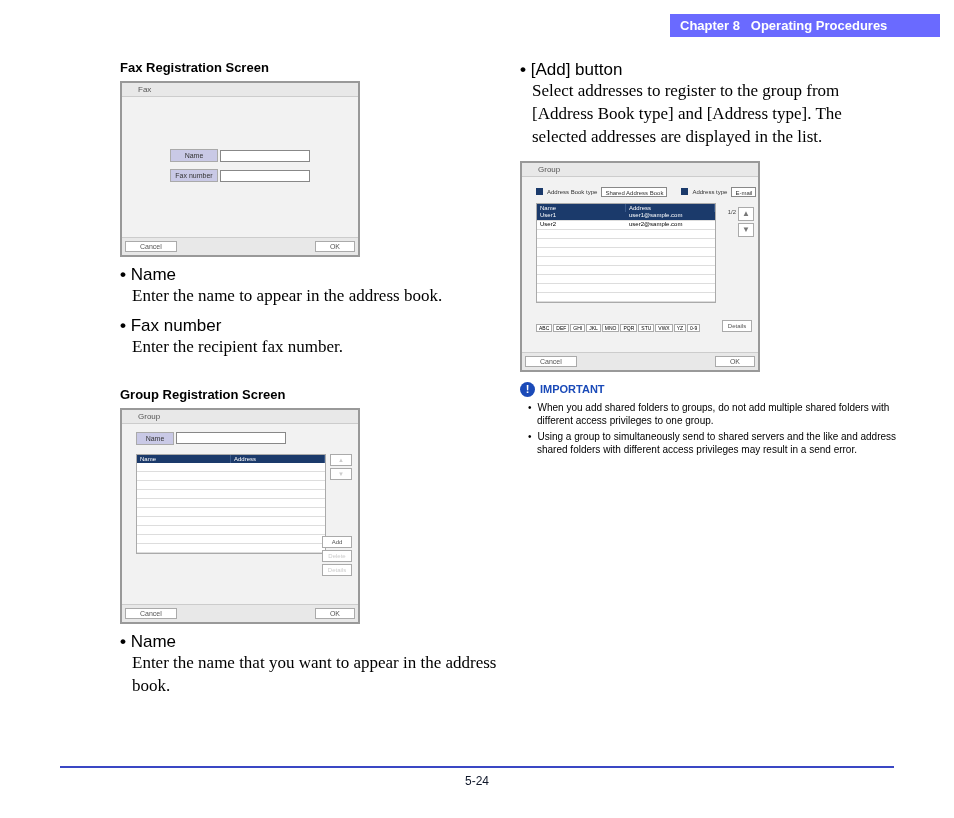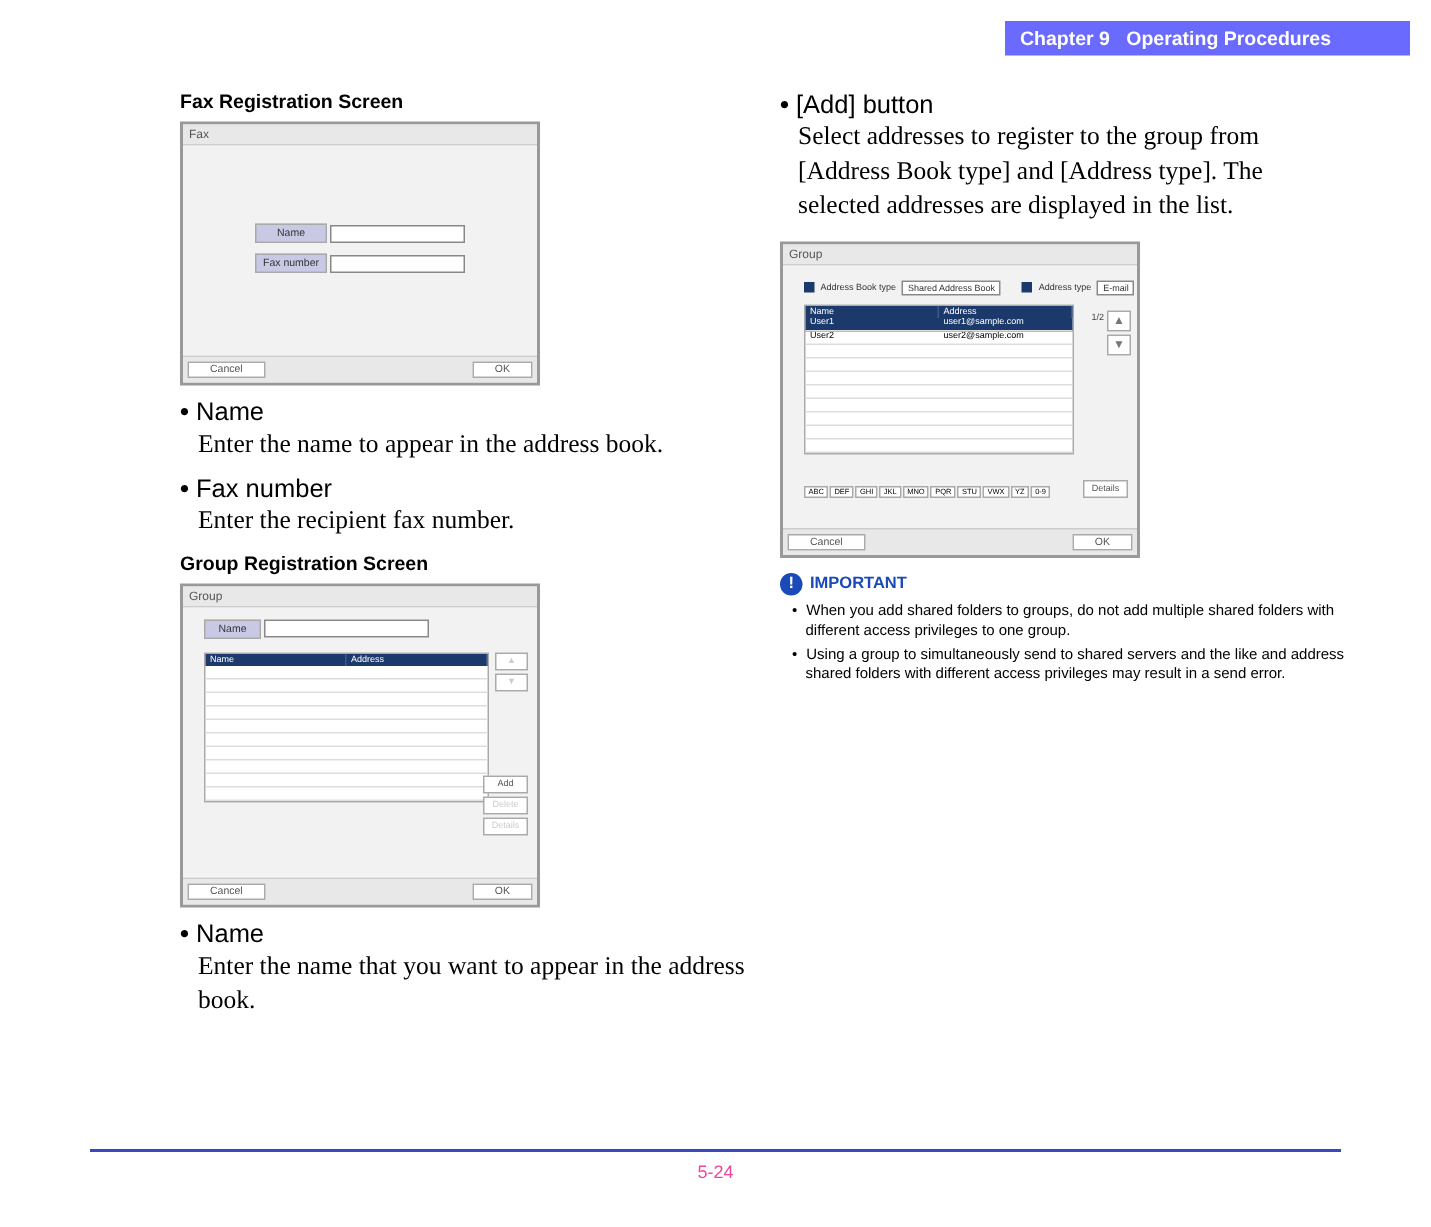--- a/index.html
+++ b/index.html
@@ -38,21 +38,21 @@
   .bullet-line .dot { font-weight: bold; }
   .desc { font-size: 17px; font-family: "Times New Roman", serif; margin-left: 12px; line-height: 1.35; }
 
   
   .dialog {
     border: 2px solid #999;
     background: linear-gradient(#f7f7f7,#eee);
     width: 240px;
     margin: 4px 0 8px 0;
   }
-  .dlg-title { font-size: 8px; padding: 2px 4px; background:#e8e8e8; border-bottom:1px solid #ccc; color:#555;}
+  .dlg-title { font-size: 8px; padding: 2px 16px; background:#e8e8e8; border-bottom:1px solid #ccc; color:#555;}
   .dlg-body { height: 140px; position: relative; background:#f2f2f2; }
   .dlg-row { position:absolute; display:flex; align-items:center; }
   .dlg-label { background:#c9c9e6; color:#333; font-size:7px; padding:2px 4px; width:48px; border:1px solid #aaa; text-align:center;}
   .dlg-input { background:#fff; border:1px solid #888; width:90px; height:12px; margin-left:2px;}
   .dlg-foot { display:flex; justify-content:space-between; padding:3px; border-top:1px solid #ccc; background:#e8e8e8;}
   .dlg-btn { font-size:7px; background:#fff; border:1px solid #aaa; padding:1px 14px; color:#555;}
 
   .group-body { height: 180px; background:#f2f2f2; position:relative; }
   .tbl { position:absolute; left:14px; top:30px; width:190px; border:1px solid #aaa; background:#fff;}
   .tbl-head { background:#1b3a6b; color:#fff; font-size:6px; display:flex;}
@@ -71,31 +71,31 @@
   .alpha-row span { font-size:5px; background:#fff; border:1px solid #aaa; padding:0 2px;}
 
   .important-head { display:flex; align-items:center; gap:5px; margin-top:10px; }
   .imp-icon { width:15px; height:15px; border-radius:50%; background:#1a4ab8; color:#fff; font-weight:bold; font-size:11px; text-align:center; line-height:15px;}
   .imp-label { color:#1a4ab8; font-weight:bold; font-size:11px;}
   .imp-bullets { font-size:10px; margin-top:4px; line-height:1.35;}
   .imp-bullets li { list-style:none; text-indent:-9px; padding-left:17px; margin-bottom:2px;}
   .imp-bullets li::before { content:"•"; padding-right:6px;}
 
   .footer-line { position:absolute; bottom:50px; left:60px; right:60px; border-top:2px solid #3a47c4;}
-  .page-num { position:absolute; bottom:30px; width:100%; text-align:center; font-size:12px; color:#ec4899;}
+  .page-num { position:absolute; bottom:30px; width:100%; text-align:center; font-size:12px; color:#0f172a;}
 
   .pager-arrows { position:absolute; right:4px; top:30px; display:flex; flex-direction:column; gap:2px;}
   .pager-arrows div { width:16px; height:14px; background:#fff; border:1px solid #aaa; font-size:8px; text-align:center; line-height:12px; color:#777;}
   .pg-ind { position:absolute; right:22px; top:32px; font-size:6px; color:#444;}
 </style>
 </head>
 <body>
 
 <div class="header-bar">
-  <span>Chapter 9</span>&nbsp;&nbsp;
+  <span>Chapter 8</span>&nbsp;&nbsp;
   <span>Operating Procedures</span>
 </div>
 
 <div class="page">
 
   <div class="col">
 
     <h3 class="section">Fax Registration Screen</h3>
     <div class="dialog">
       <div class="dlg-title">Fax</div>
@@ -113,21 +113,21 @@
         <div class="dlg-btn">Cancel</div>
         <div class="dlg-btn">OK</div>
       </div>
     </div>
 
     <div class="bullet-line"><span class="dot">•</span> <span>Name</span></div>
     <div class="desc">Enter the name to appear in the address book.</div>
     <div class="bullet-line"><span class="dot">•</span> <span>Fax number</span></div>
     <div class="desc">Enter the recipient fax number.</div>
 
-    <h3 class="section" style="margin-top:9px;">Group Registration Screen</h3>
+    <h3 class="section" style="margin-top:28px;">Group Registration Screen</h3>
     <div class="dialog">
       <div class="dlg-title">Group</div>
       <div class="group-body">
         <div class="dlg-row" style="top:8px;left:14px;">
           <div class="dlg-label" style="width:38px;">Name</div>
           <div class="dlg-input" style="width:110px;"></div>
         </div>
         <div class="tbl">
           <div class="tbl-head">
             <div>Name</div>

